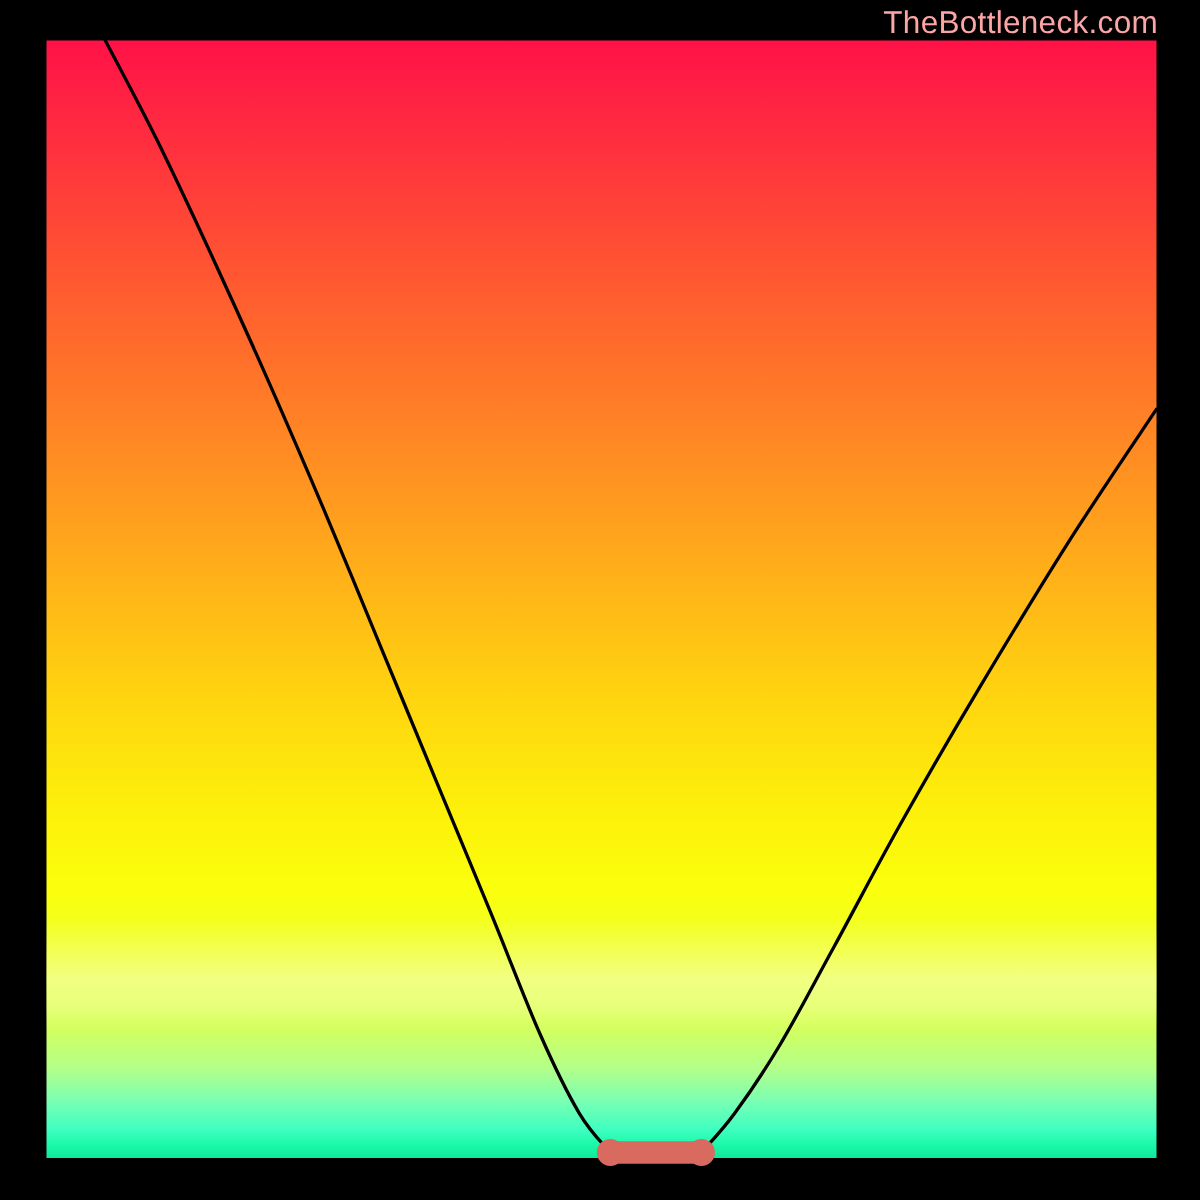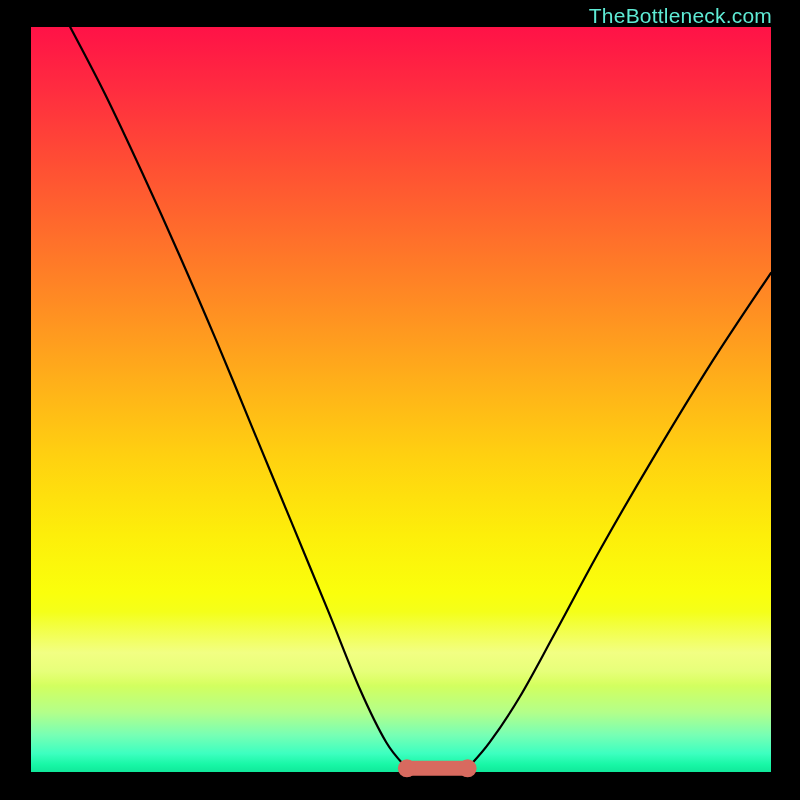--- a/index.html
+++ b/index.html
@@ -82,21 +82,21 @@
     stroke-width: 15;
     stroke-linecap: round;
   }
   .flat-dot {
     fill: #d86a5f;
   }
   .watermark {
     position: absolute;
     top: 4px;
     right: 28px;
-    color: #5eead4;
+    color: #fca5a5;
     font-size: 21px;
     font-weight: 500;
     letter-spacing: 0.2px;
     user-select: none;
   }
 </style>
 </head>
 <body>
 
 <div class="stage">

